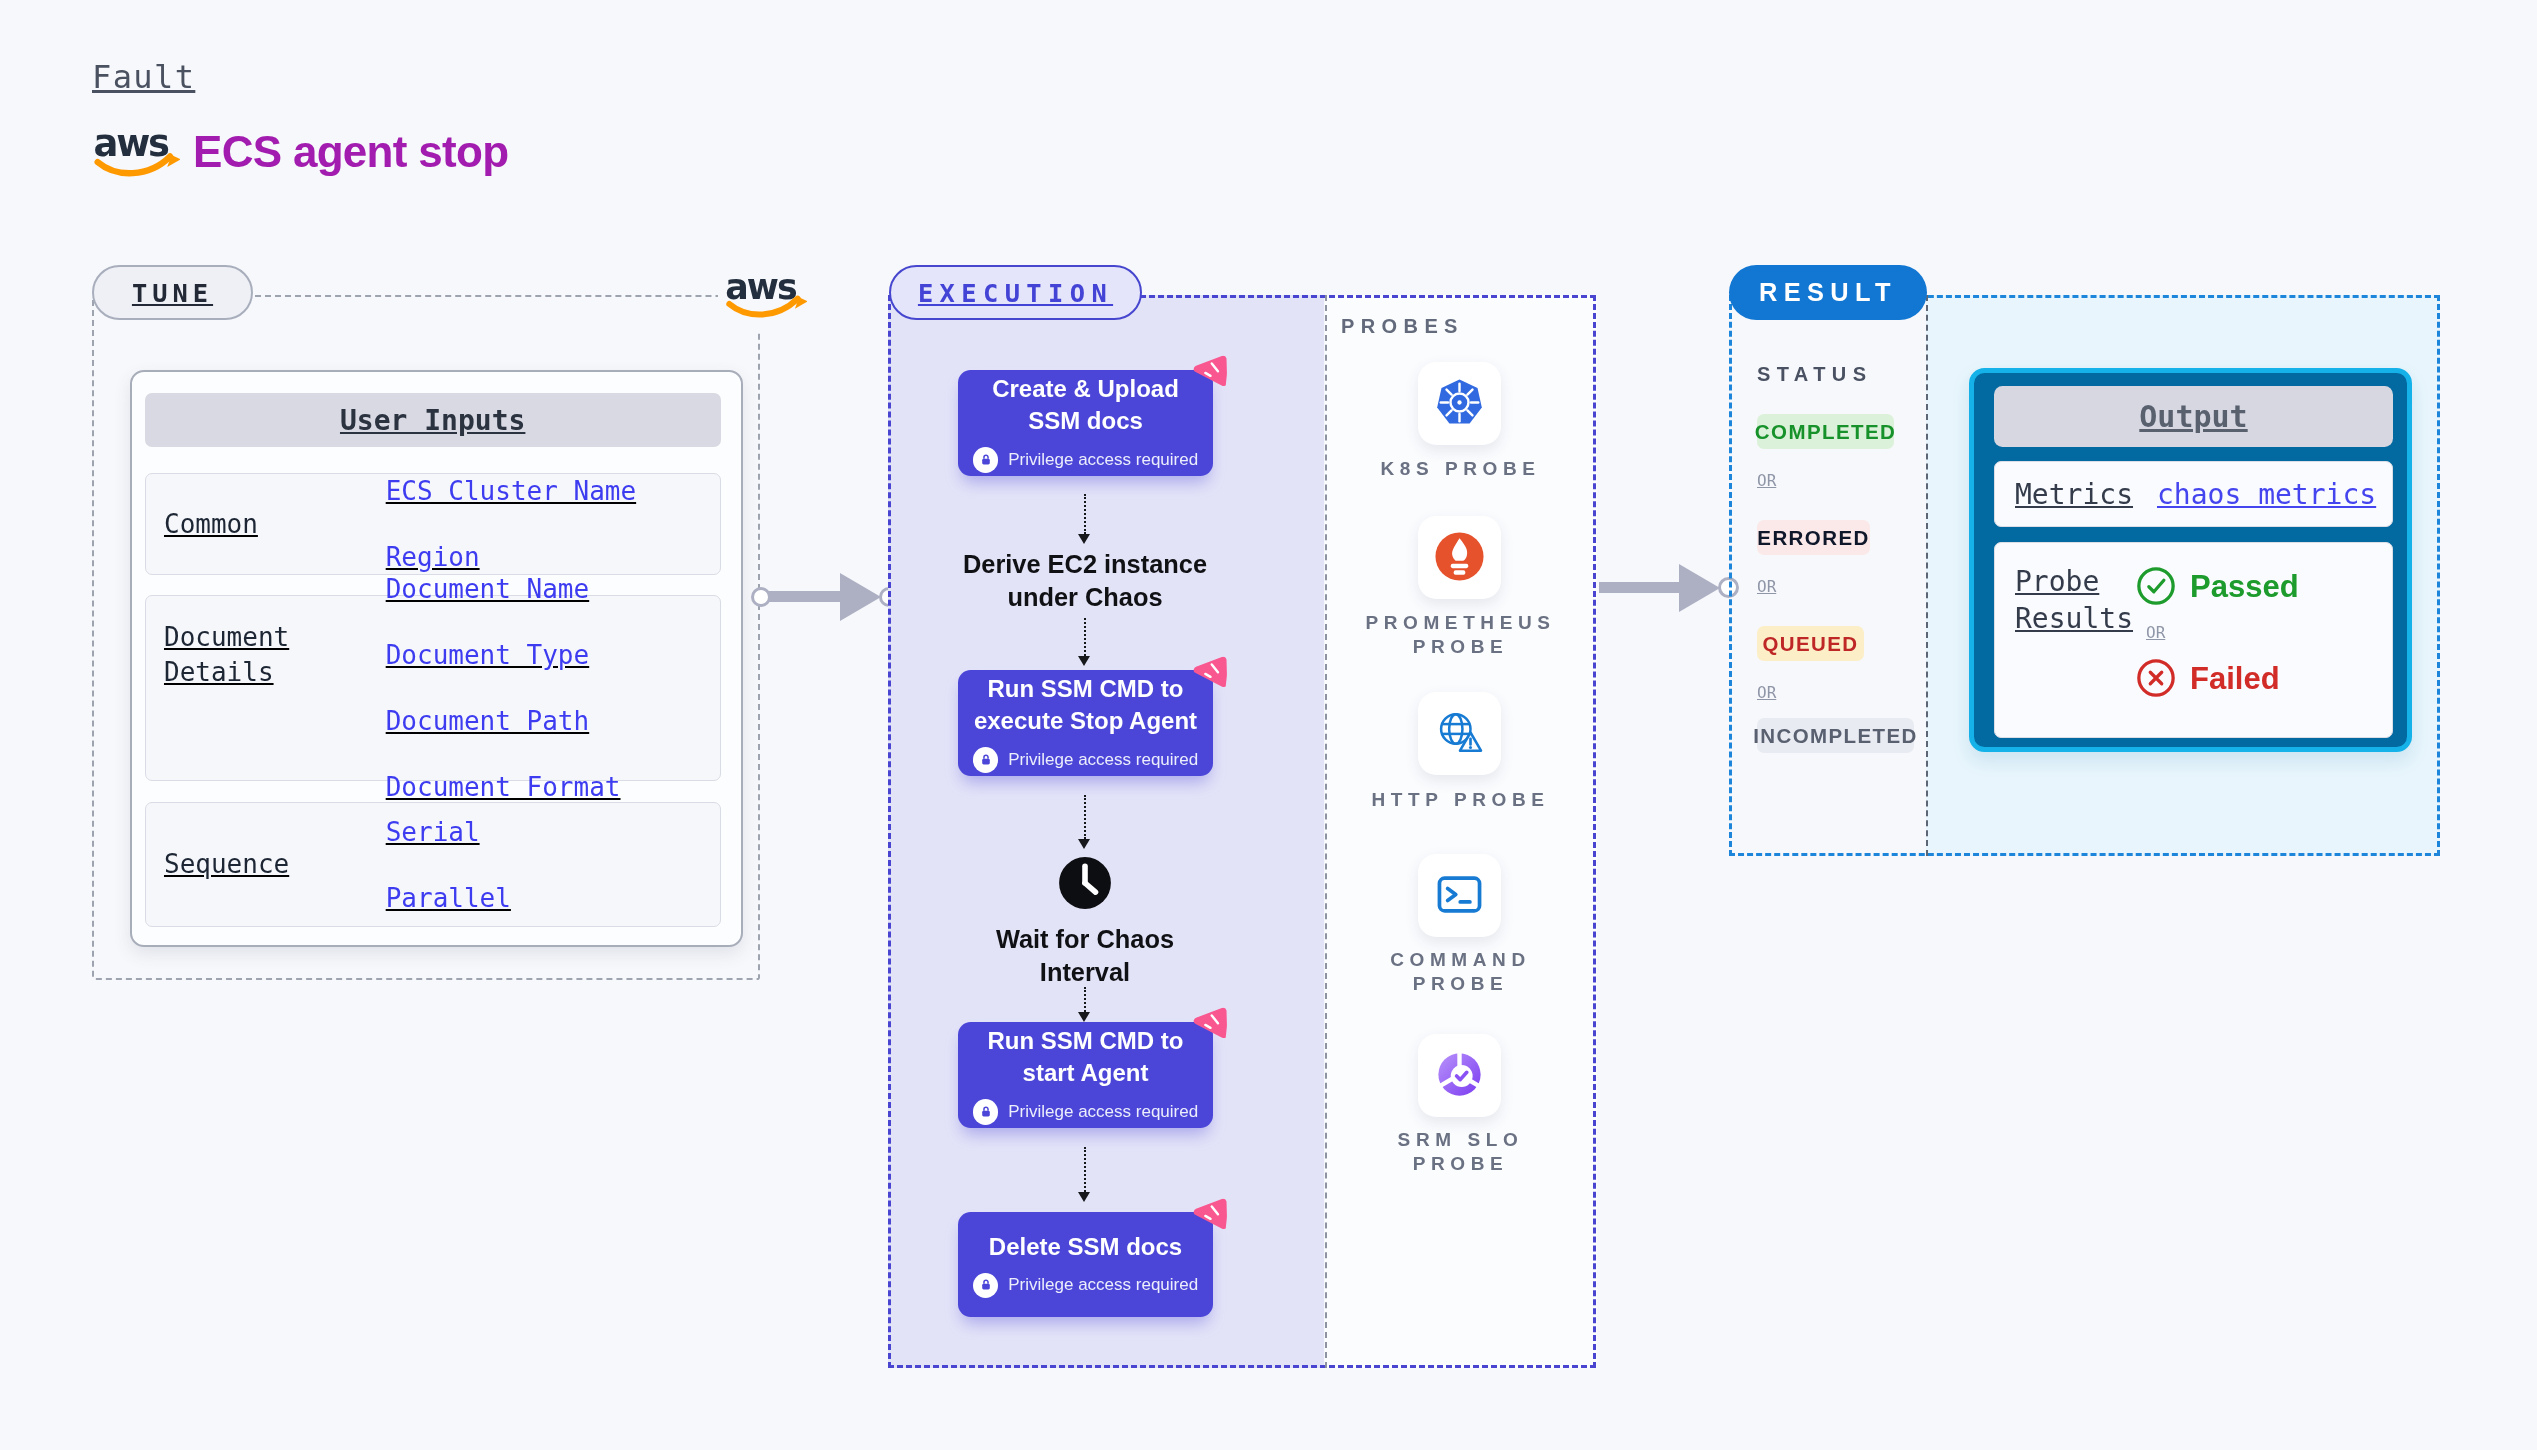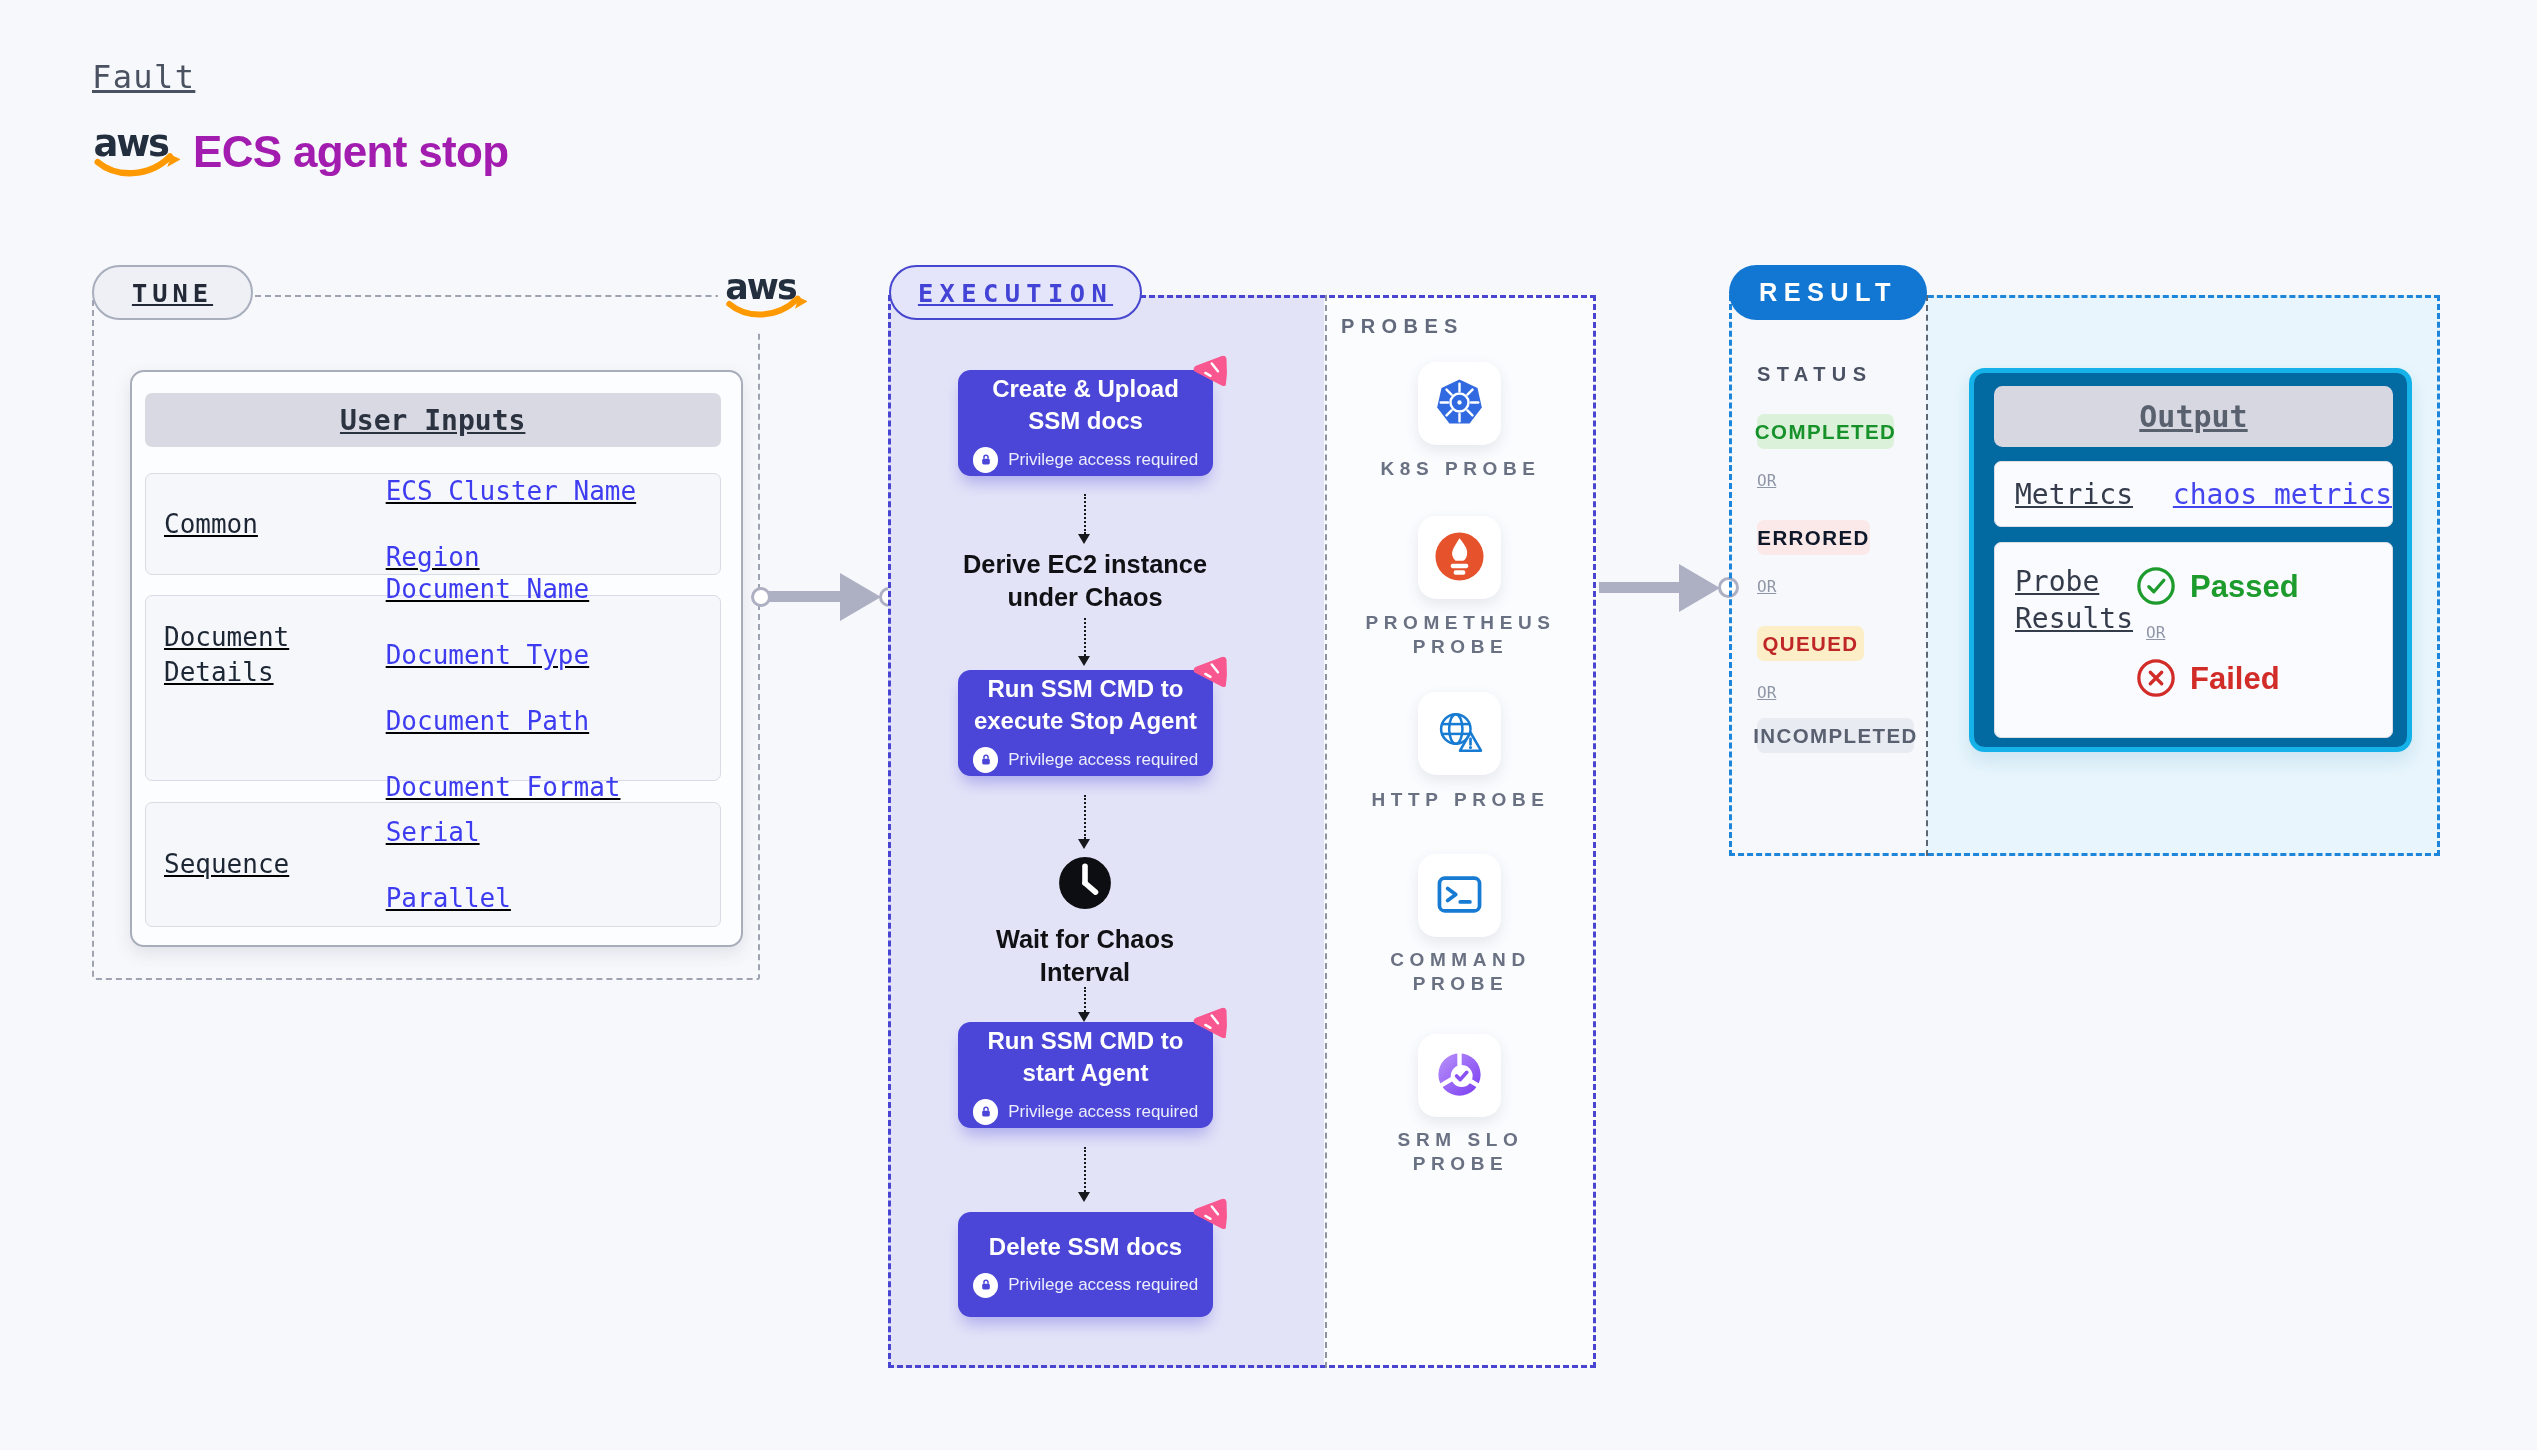--- a/index.html
+++ b/index.html
@@ -360,21 +360,21 @@
   <div class="abs or mono" style="top:577px;">OR</div>
   <div class="abs badge sans" style="top:626px; width:107px; background:#fcefc8; color:#bf2727;">QUEUED</div>
   <div class="abs or mono" style="top:683px;">OR</div>
   <div class="abs badge sans" style="top:718px; width:157px; background:#e9ebf2; color:#596070;">INCOMPLETED</div>
 
   <div class="abs out-card">
     <div class="abs out-head mono">Output</div>
 
     <div class="abs out-row" style="top:88px; height:66px; display:flex; align-items:center;">
       <div class="mono" style="font-size:28px; color:#343c4b; padding-left:20px; width:162px;">Metrics</div>
-      <div class="mono" style="font-size:28px; color:#4545ef; flex:1; text-align:right;">chaos metrics</div>
+      <div class="mono" style="font-size:28px; color:#4545ef; flex:1; text-align:left;">chaos metrics</div>
     </div>
 
     <div class="abs out-row" style="top:169px; height:196px;">
       <div class="mono" style="position:absolute; left:20px; top:20px; width:148px; font-size:28px; color:#343c4b; line-height:37px;">Probe Results</div>
 
       <div style="position:absolute; left:141px; top:22.6px;">
         <div class="res-item">
           <span>
             <svg width="40" height="40" viewBox="0 0 56 56">
                 <circle cx="28" cy="28" r="24" stroke="#1d9b2c" stroke-width="4.6" fill="none"></circle>

